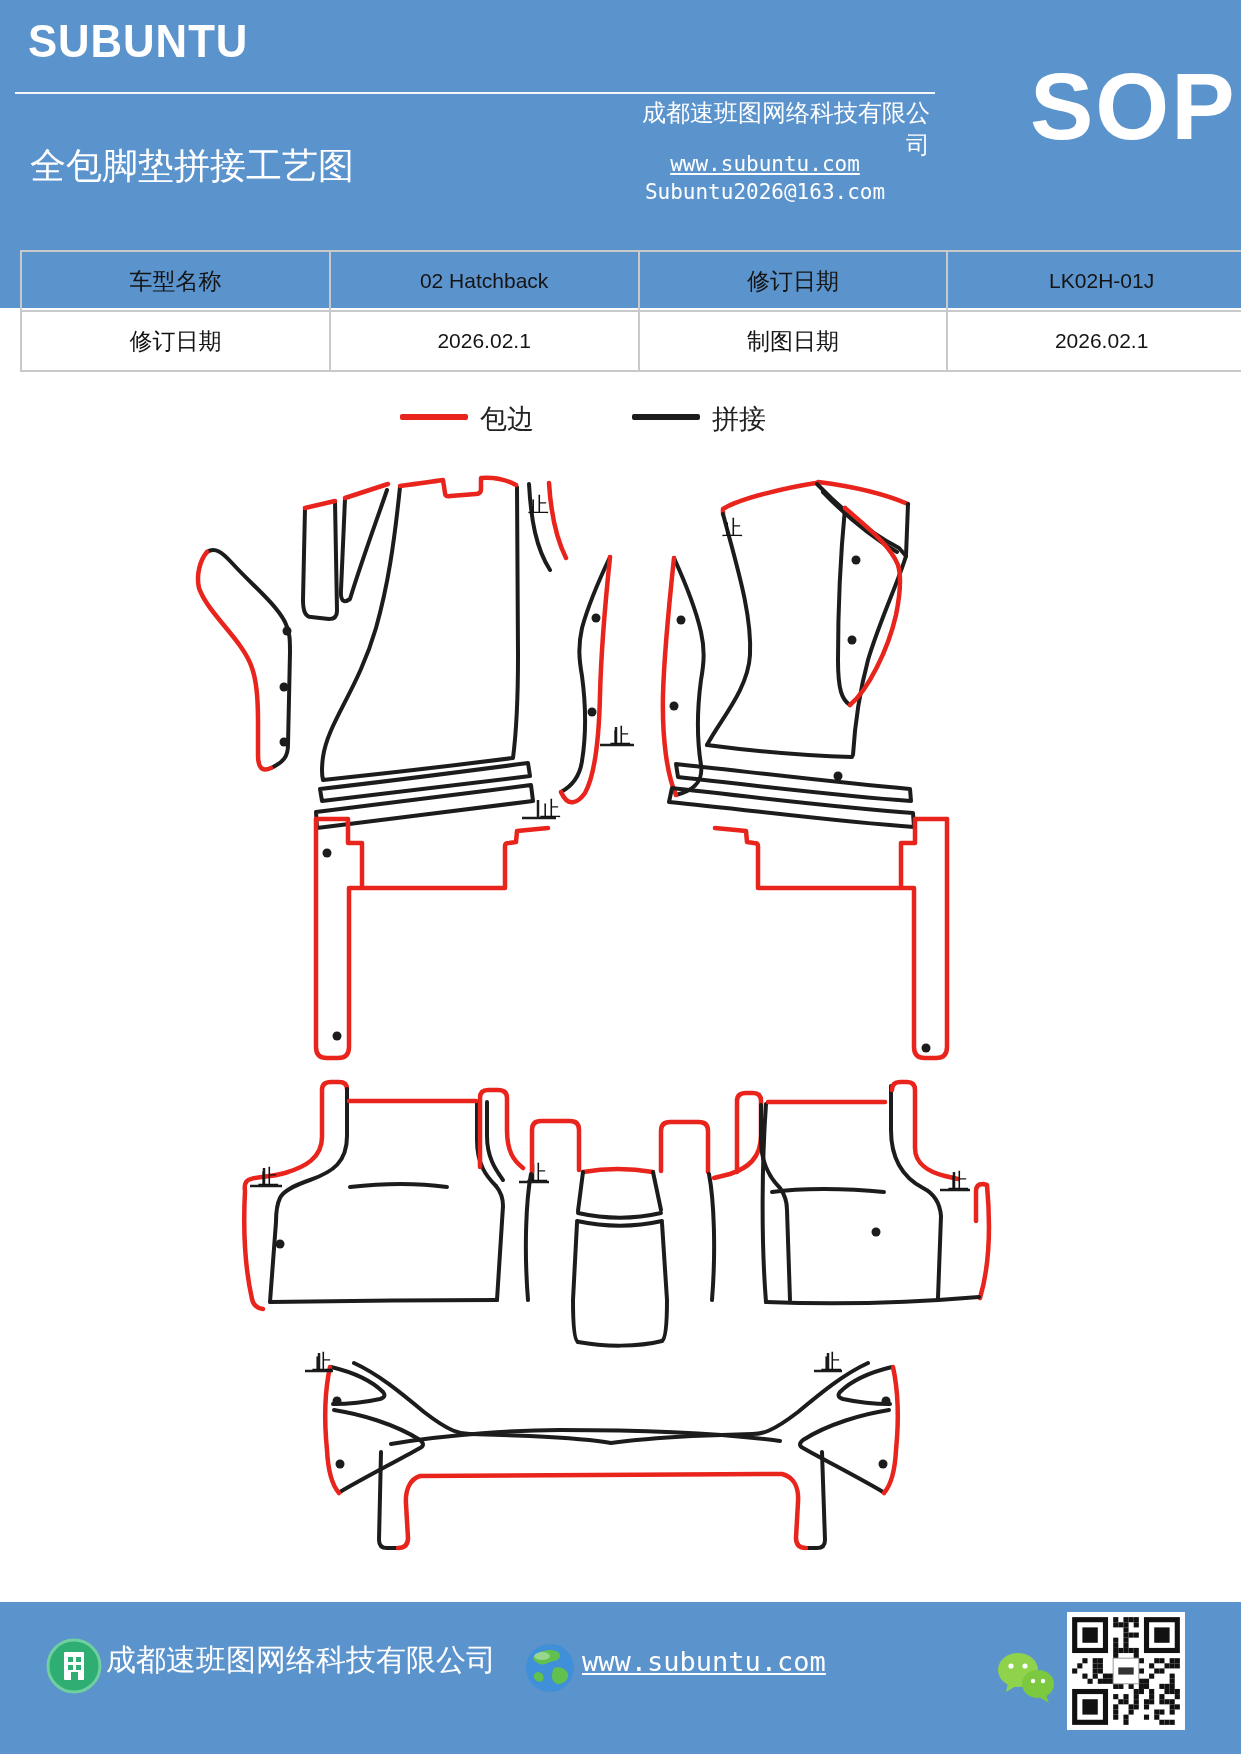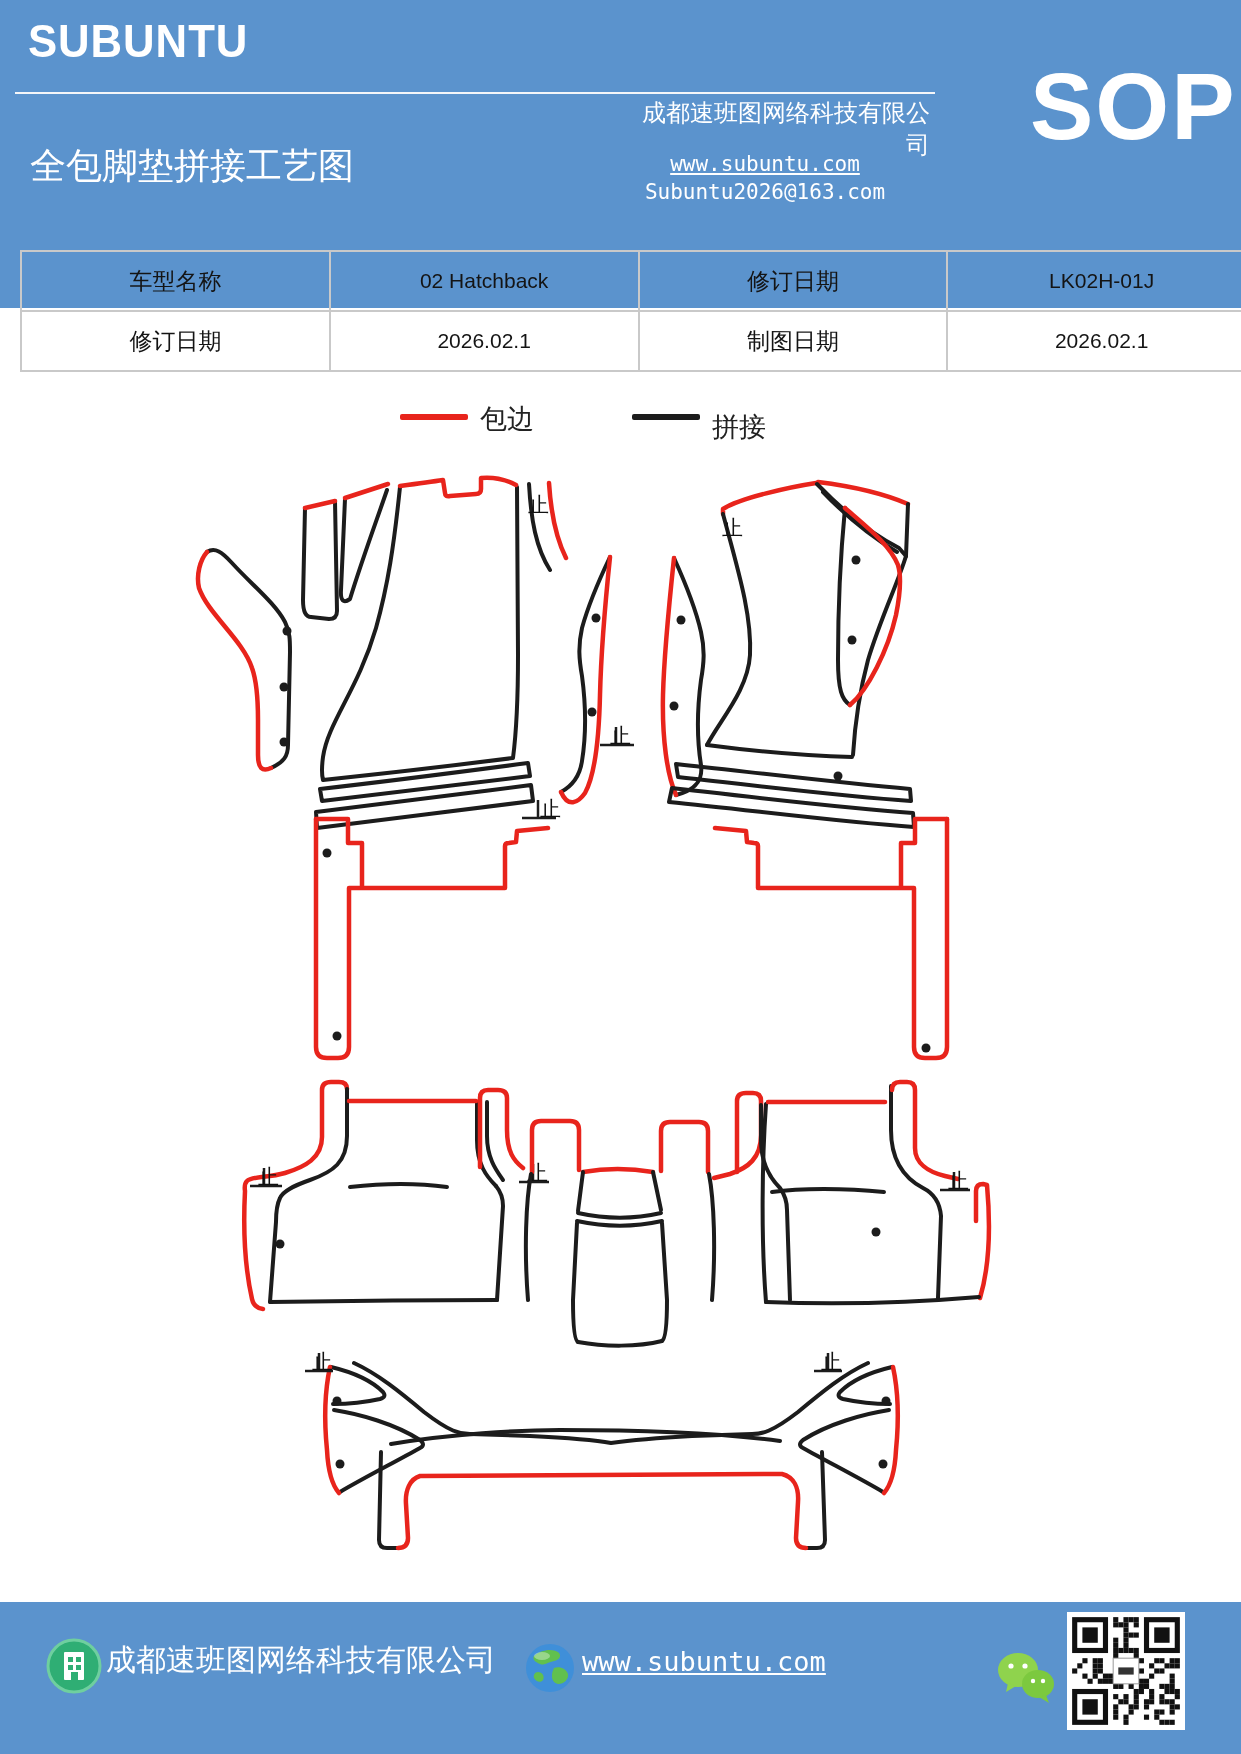--- a/index.html
+++ b/index.html
@@ -77,21 +77,21 @@
       <td class="lbl">制图日期</td>
       <td class="val">2026.02.1</td>
     </tr>
   </tbody>
     </table>
 
   <div class="legend">
     <div class="lg-bar" style="left: 400px; background: rgb(232, 36, 28);"></div>
     <div class="lg-text" style="left:480px;">包边</div>
     <div class="lg-bar" style="left: 632px; background: rgb(28, 28, 28);"></div>
-    <div class="lg-text" style="left:712px;margin-top:8px;">拼接</div>
+    <div class="lg-text" style="left:712px;">拼接</div>
   </div>
 
   <svg class="draw" width="1241" height="1130" viewBox="0 430 1241 1130">
 
     <g>
       <path class="k" d="M207,552 C215,547 222,552 232,563 C252,585 275,603 285,622 C290,632 290,640 290,652 L288,745 C288,756 284,762 271,768"></path>
       <path class="r" d="M207,552 C200,560 196,575 199,588 C208,614 243,640 252,668 C257,682 258,700 258,720 L258,755 C258,768 262,772 271,768"></path>
       <circle class="dot" cx="287" cy="631" r="4.5"></circle>
       <circle class="dot" cx="284" cy="687" r="4.5"></circle>
       <circle class="dot" cx="284" cy="742" r="4.5"></circle>

